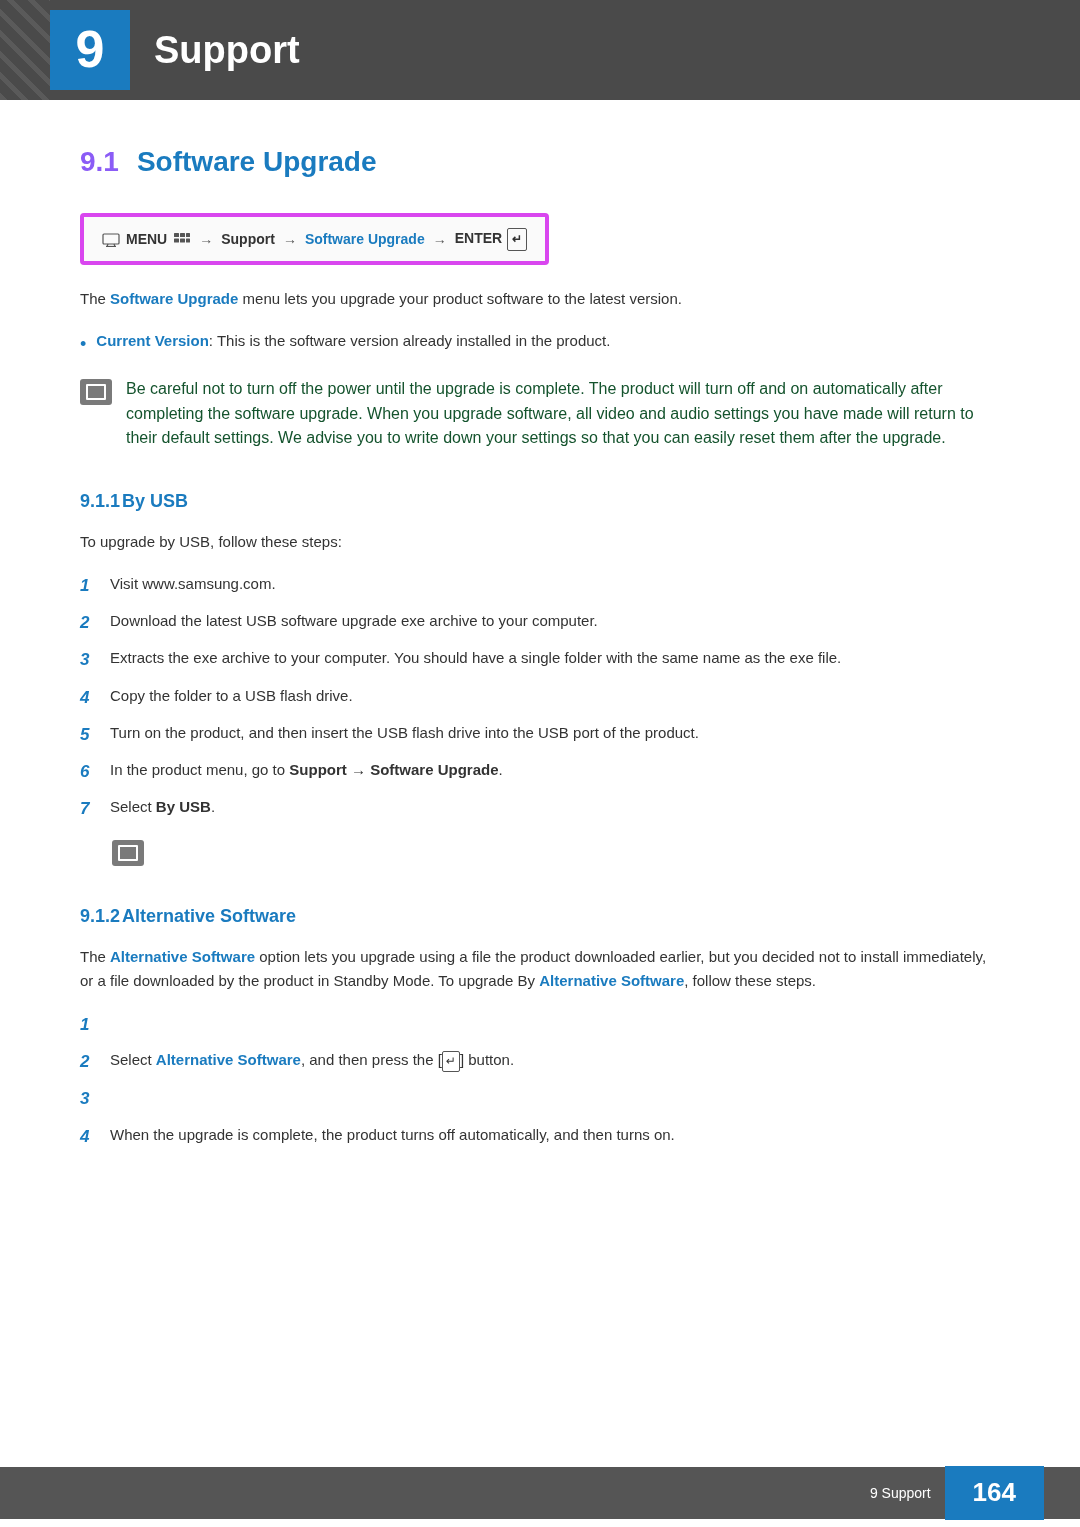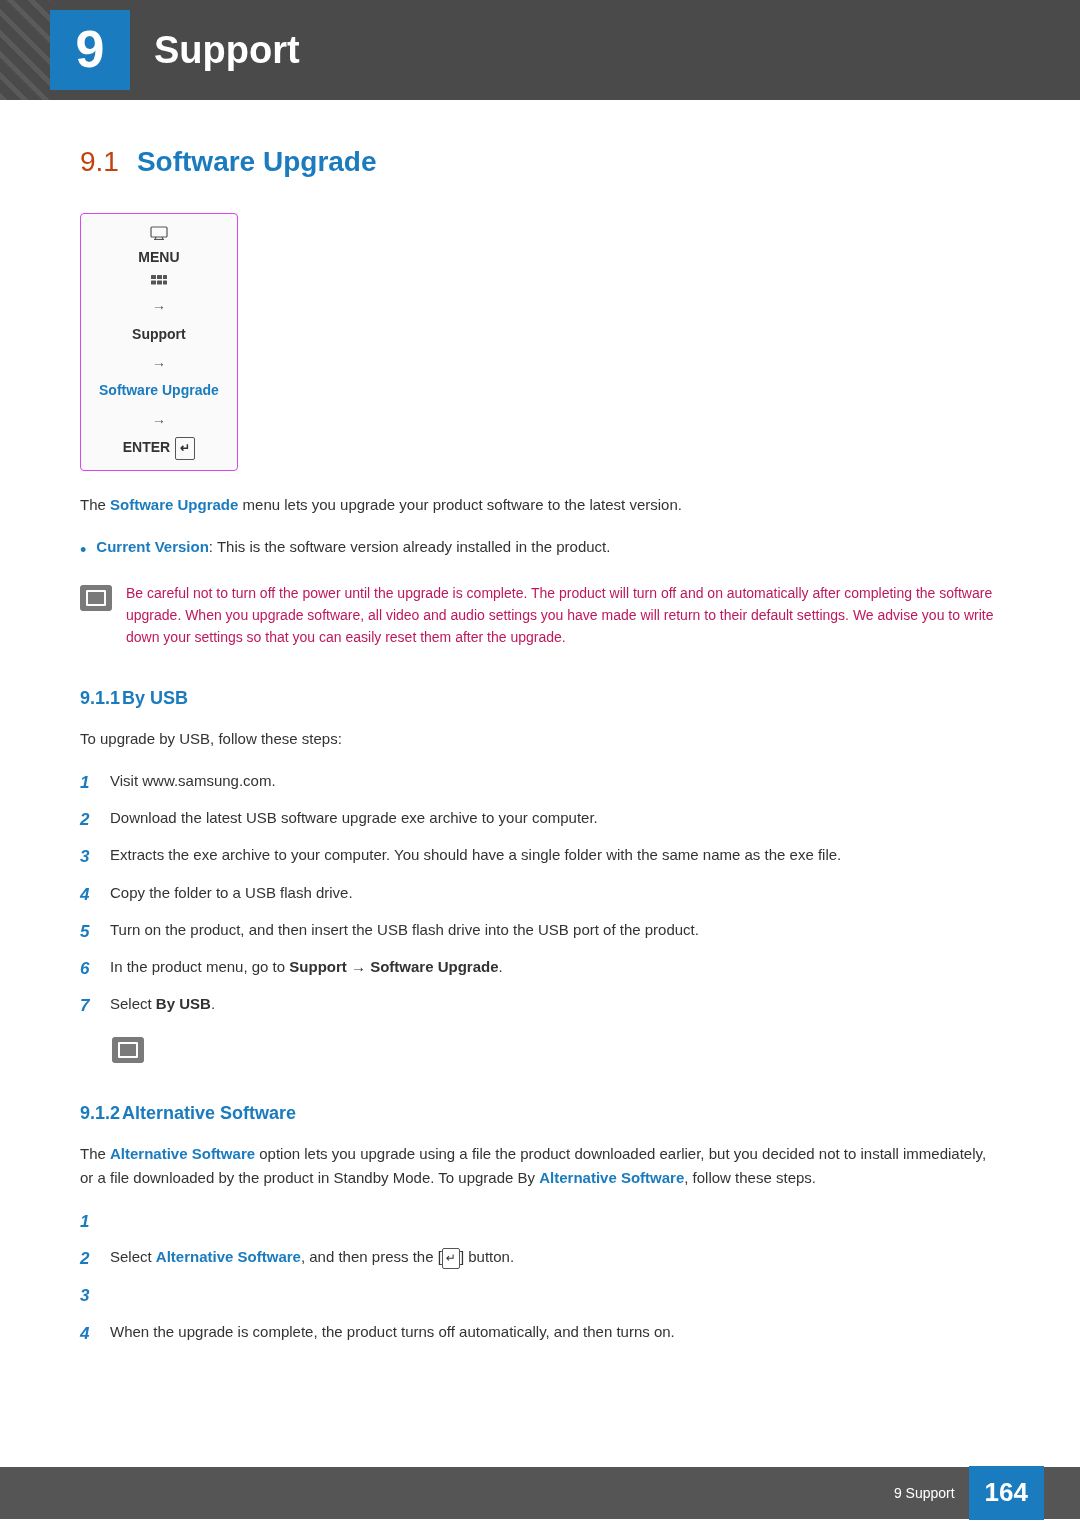--- a/index.html
+++ b/index.html
@@ -75,37 +75,36 @@
       color: #1a7bbf;
       font-size: 28px;
       font-weight: bold;
       margin-bottom: 28px;
       display: flex;
       align-items: baseline;
       gap: 18px;
     }
 
     .section-number {
-      color: #c2410c;
+      color: #8b5cf6;
       font-size: 28px;
-      font-weight: normal;
+      font-weight: bold;
     }
 
     
     .nav-path {
-      border: 1px solid #d946ef;
+      border: 4px solid #d946ef;
       border-radius: 4px;
       padding: 10px 18px;
       display: inline-flex;
       align-items: center;
       gap: 6px;
       font-size: 14px;
       margin-bottom: 22px;
       background: #fafafa;
-      flex-direction: column;
     }
 
     .nav-path .menu-icon {
       display: inline-flex;
       align-items: center;
       gap: 3px;
       font-size: 13px;
     }
 
     .nav-bold { font-weight: bold; }
@@ -169,22 +168,22 @@
     .note-icon-inner::after {
       content: '';
       width: 16px;
       height: 12px;
       border: 2px solid #fff;
       border-radius: 1px;
       display: block;
     }
 
     .note-text {
-      font-size: 14px;
-      color: #be185d;
+      font-size: 16px;
+      color: #14532d;
       line-height: 1.55;
     }
 
     
     .subsection-title {
       color: #1a7bbf;
       font-size: 18px;
       font-weight: bold;
       margin: 36px 0 14px 0;
       display: flex;
@@ -240,21 +239,21 @@
     .footer-text {
       color: #ffffff;
       font-size: 14px;
     }
 
     .footer-page {
       background: #1a7bbf;
       color: #ffffff;
       font-size: 26px;
       font-weight: bold;
-      padding: 6px 16px;
+      padding: 6px 28px;
       min-width: 60px;
       text-align: center;
     }
 
     strong, b {
       font-weight: bold;
     }
 
     .text-blue {
       color: #1a7bbf;

